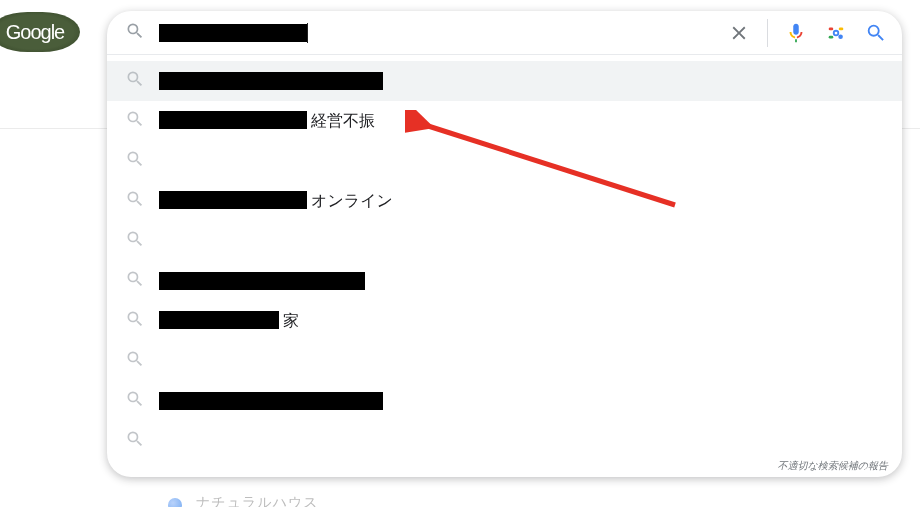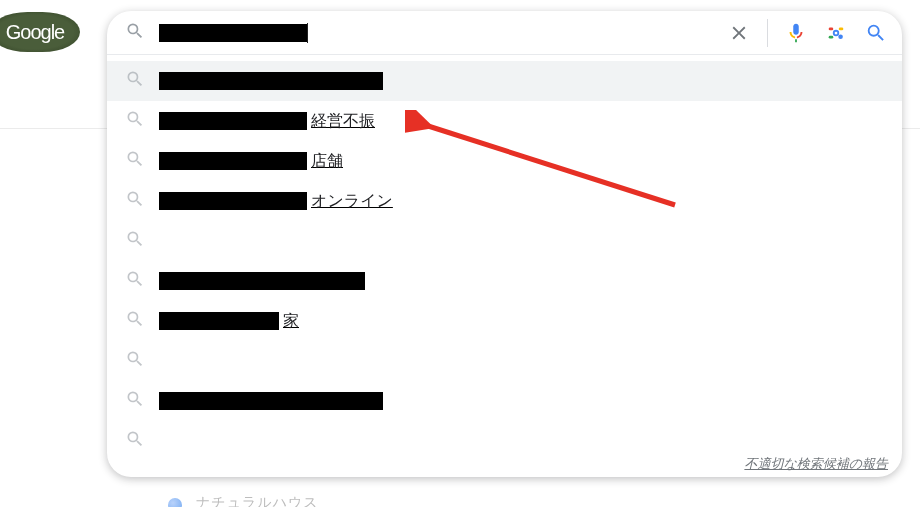--- a/index.html
+++ b/index.html
@@ -20,25 +20,25 @@
     .cursor { position: absolute; top: 1px; left: 148px; width: 1px; height: 20px; background: #222; }
 
     .icon-group { display: flex; align-items: center; gap: 16px; margin-left: 10px; }
     .icon-btn { width: 24px; height: 24px; display: flex; align-items: center; justify-content: center; cursor: pointer; }
     .vdiv { width: 1px; height: 28px; background: #dadce0; }
 
     .suggestions { list-style: none; padding: 6px 0 10px; }
     .sugg { display: flex; align-items: center; height: 40px; padding: 0 18px; cursor: pointer; }
     .sugg.hl { background: #f1f3f4; }
     .sugg .sicon { flex-shrink: 0; opacity: 0.6; }
-    .sugg-body { display: flex; align-items: center; margin-left: 14px; text-decoration: underline; }
+    .sugg-body { display: flex; align-items: flex-start; margin-left: 14px; }
     .redact { height: 18px; background: #000; display: inline-block; }
     .sugg-suffix { font-size: 16px; color: #202124; margin-left: 4px; }
 
-    .report { position: absolute; bottom: 4px; right: 14px; font-size: 13px; color: #70757a; font-style: italic; cursor: pointer; text-decoration: underline; }
+    .report { position: absolute; bottom: 4px; right: 14px; font-size: 10px; color: #70757a; font-style: italic; cursor: pointer; }
 
     .below-text { position: absolute; top: 494px; left: 196px; font-size: 14px; color: #bdbdbd; letter-spacing: 1px; }
     .below-dot { position: absolute; top: 498px; left: 168px; width: 14px; height: 14px; border-radius: 50%; background: radial-gradient(circle at 35% 35%, #8ab4f8, #1a73e8); opacity: 0.6; }
 
     .arrow-svg { position: absolute; top: 110px; left: 405px; pointer-events: none; }
   </style>
 </head>
 <body>
 
 <div class="top-divider"></div>
@@ -112,24 +112,20 @@
           </svg></span>
         <span class="sugg-body">
           <span class="redact" style="width: 148px;"></span>
           <span class="sugg-suffix">経営不振</span>
         </span>
       </li>
       <li class="sugg">
         <span class="sicon"><svg width="20" height="20" viewBox="0 0 24 24">
             <path fill="#9aa0a6" d="M15.5 14h-.79l-.28-.27A6.471 6.471 0 0016 9.5 6.5 6.5 0 109.5 16c1.61 0 3.09-.59 4.23-1.57l.27.28v.79l5 4.99L20.49 19l-4.99-5zm-6 0C7.01 14 5 11.99 5 9.5S7.01 5 9.5 5 14 7.01 14 9.5 11.99 14 9.5 14z"></path>
           </svg></span>
-        <span class="sugg-body">
-          <span class="redact" style="width: 148px;"></span>
-          <span class="sugg-suffix">店舗</span>
-        </span>
       </li>
       <li class="sugg">
         <span class="sicon"><svg width="20" height="20" viewBox="0 0 24 24">
             <path fill="#9aa0a6" d="M15.5 14h-.79l-.28-.27A6.471 6.471 0 0016 9.5 6.5 6.5 0 109.5 16c1.61 0 3.09-.59 4.23-1.57l.27.28v.79l5 4.99L20.49 19l-4.99-5zm-6 0C7.01 14 5 11.99 5 9.5S7.01 5 9.5 5 14 7.01 14 9.5 11.99 14 9.5 14z"></path>
           </svg></span>
         <span class="sugg-body">
           <span class="redact" style="width: 148px;"></span>
           <span class="sugg-suffix">オンライン</span>
         </span>
       </li>

